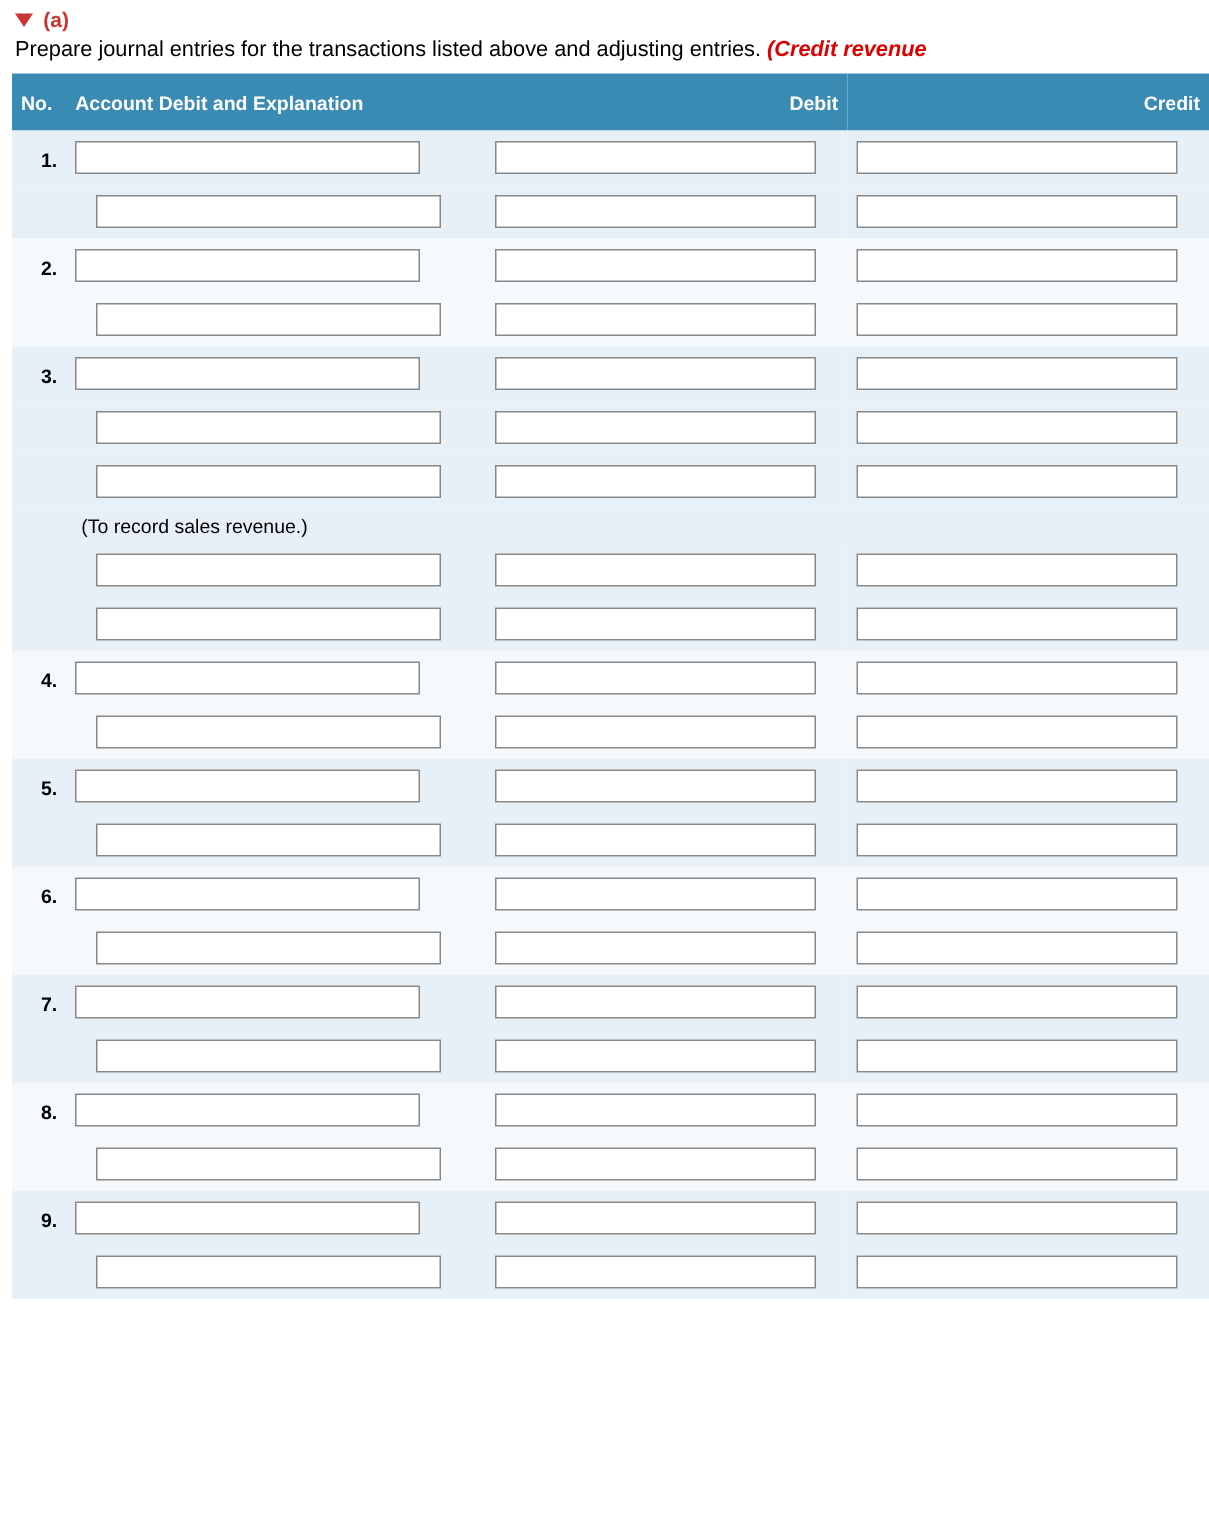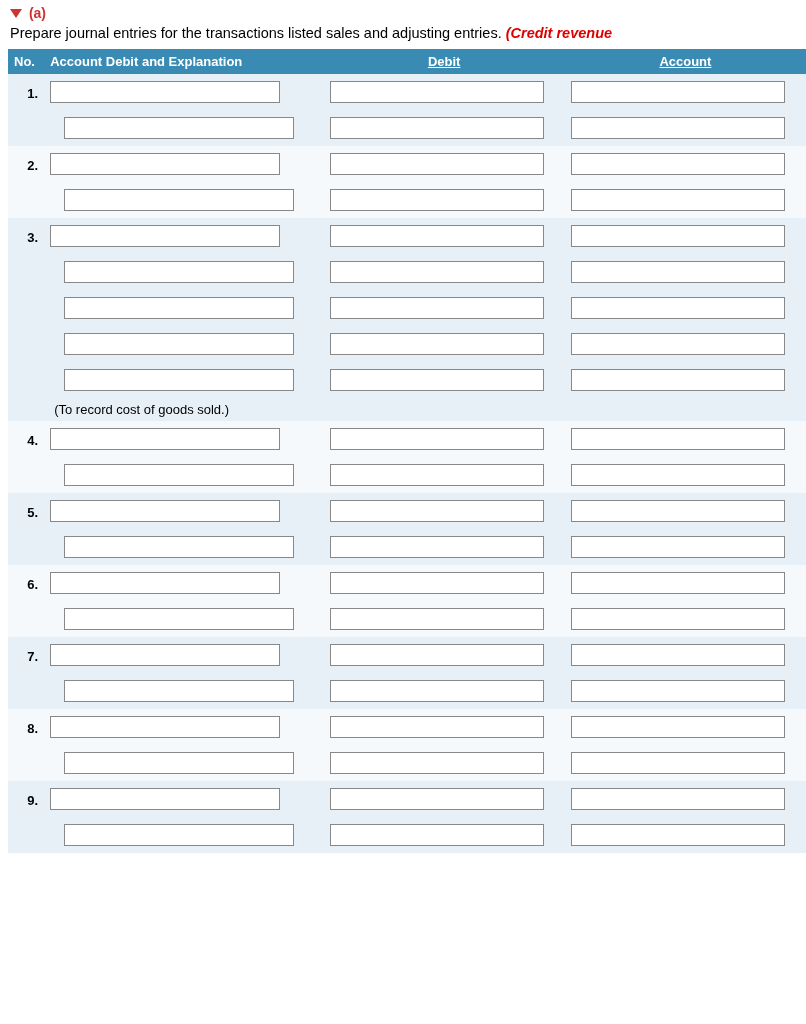--- a/index.html
+++ b/index.html
@@ -49,23 +49,23 @@
   col.c-deb  { width: 240px; }
   col.c-cred { width: 240px; }
   thead th {
     background: #3a8bb4;
     color: #fff;
     font-weight: bold;
     font-size: 13px;
     text-align: left;
     padding: 4px 6px;
     border: none;
-    height: 25px;
-  }
-  thead th.hdr-debit, thead th.hdr-credit { text-align: center; text-decoration: underline; }
+    height: 38px;
+  }
+  thead th.hdr-debit, thead th.hdr-credit { text-align: right; }
   tbody td {
     padding: 7px 6px;
     vertical-align: middle;
     font-size: 13px;
     font-weight: bold;
     text-align: left;
   }
   tr.odd td  { background: #e8f0f7; }
   tr.even td { background: #f6f9fc; }
   td.no-cell {
@@ -93,36 +93,36 @@
 </style>
 </head>
 <body>
 
 <div class="section-header">
   <span class="collapse-icon"></span>
   <span class="section-label">(a)</span>
 </div>
 
 <div class="instruction">
-  <span>Prepare journal entries for the transactions listed sales and adjusting entries. </span><span class="emph">(Credit revenue</span>
+  <span>Prepare journal entries for the transactions listed above and adjusting entries. </span><span class="emph">(Credit revenue</span>
 </div>
 
 <table class="journal">
   <colgroup>
     <col class="c-no">
       <col class="c-acct">
       <col class="c-deb">
       <col class="c-cred">
   </colgroup>
   <thead>
     <tr>
       <th>No.</th>
       <th>Account Debit and Explanation</th>
       <th class="hdr-debit">Debit</th>
-      <th class="hdr-credit">Account</th>
+      <th class="hdr-credit">Credit</th>
     </tr>
   </thead>
   <tbody>
 
     <tr class="odd">
       <td class="no-cell">1.</td>
       <td class="acct-cell"><input class="field" style=""></td>
       <td><input class="field" style=""></td>
       <td><input class="field" style=""></td>
     </tr>
@@ -159,33 +159,33 @@
       <td><input class="field" style=""></td>
     </tr>
     <tr class="odd">
       <td></td>
       <td class="acct-cell indent"><input class="field" style=""></td>
       <td><input class="field" style=""></td>
       <td><input class="field" style=""></td>
     </tr>
     <tr class="odd">
       <td></td>
-      <td class="acct-cell indent"><input class="field" style=""></td>
-      <td><input class="field" style=""></td>
-      <td><input class="field" style=""></td>
-    </tr>
-    <tr class="odd">
-      <td></td>
-      <td class="acct-cell indent"><input class="field" style=""></td>
-      <td><input class="field" style=""></td>
-      <td><input class="field" style=""></td>
-    </tr>
-    <tr class="odd">
-      <td></td>
-      <td class="note-cell" colspan="3">(To record cost of goods sold.)</td>
+      <td class="note-cell" colspan="3">(To record sales revenue.)</td>
+    </tr>
+    <tr class="odd">
+      <td></td>
+      <td class="acct-cell indent"><input class="field" style=""></td>
+      <td><input class="field" style=""></td>
+      <td><input class="field" style=""></td>
+    </tr>
+    <tr class="odd">
+      <td></td>
+      <td class="acct-cell indent"><input class="field" style=""></td>
+      <td><input class="field" style=""></td>
+      <td><input class="field" style=""></td>
     </tr>
 
     <tr class="even">
       <td class="no-cell">4.</td>
       <td class="acct-cell"><input class="field" style=""></td>
       <td><input class="field" style=""></td>
       <td><input class="field" style=""></td>
     </tr>
     <tr class="even">
       <td></td>

